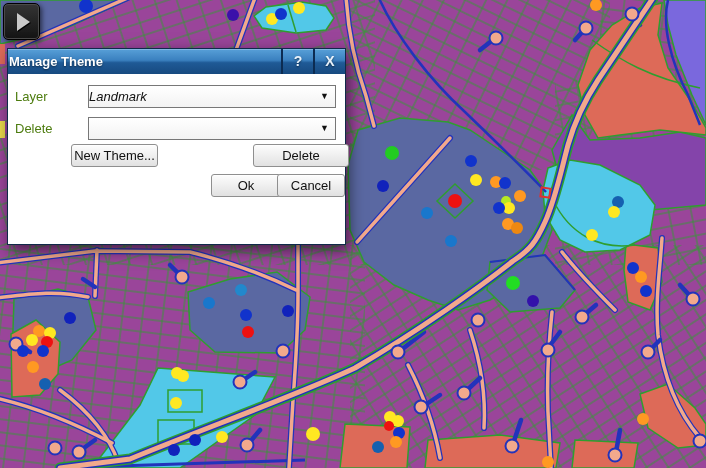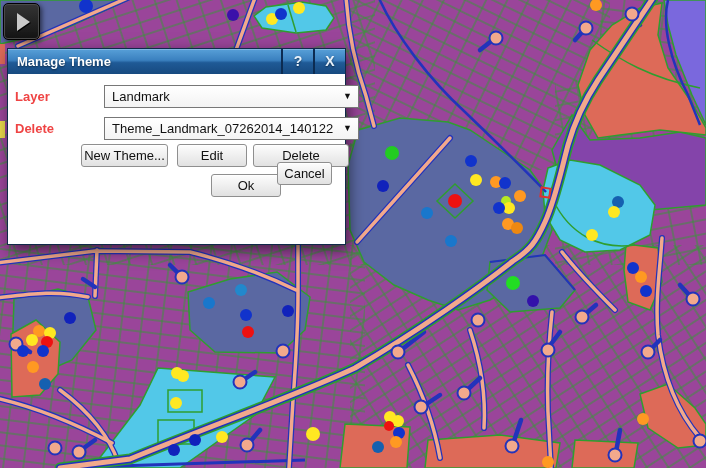--- a/index.html
+++ b/index.html
@@ -19,31 +19,31 @@
 
   
   #dialog{position:absolute;left:7px;top:48px;width:337px;height:195px;
     background:#fff;border:1px solid #10294a;
     box-shadow:3px 5px 14px rgba(0,0,0,.55);}
   #dialog .titlebar{position:absolute;left:0;top:0;right:0;height:25px;
     background:linear-gradient(#58a0d8 0%,#3a80bf 45%,#1f5a96 55%,#174a80 100%);
     display:flex;align-items:stretch;cursor:default;
     box-shadow:0 1px 0 rgba(255,255,255,.25) inset;}
   #dialog .titlebar .title{flex:1;color:#fff;font-size:13px;font-weight:bold;
-    line-height:25px;padding-left:9px;text-shadow:0 1px 2px rgba(0,0,0,.5);
+    line-height:25px;padding-left:1px;text-shadow:0 1px 2px rgba(0,0,0,.5);
     white-space:nowrap;overflow:hidden;}
   #dialog .tb-btn{width:30px;border-left:2px solid #0c2c52;color:#e8f2fb;
     font-size:14px;font-weight:bold;text-align:center;line-height:25px;
     cursor:pointer;text-shadow:0 1px 2px rgba(0,0,0,.5);}
   #dialog .body{position:absolute;left:0;top:25px;right:0;bottom:0;background:#fff;}
 
-  .fld-label{position:absolute;left:7px;font-size:13px;color:#ef4444;font-weight:bold;}
-  .combo{position:absolute;left:96px;width:246px;height:21px;
+  .fld-label{position:absolute;left:7px;font-size:13px;color:#4d7c0f;}
+  .combo{position:absolute;left:80px;width:246px;height:21px;
     border:1px solid #777;background:linear-gradient(#fff,#f3f3f3);
-    font-size:13px;color:#111;line-height:21px;padding-left:7px;cursor:pointer;}
+    font-size:13px;color:#111;line-height:21px;cursor:pointer;font-style:italic;}
   .combo .arrow{position:absolute;right:6px;top:0;font-size:9px;line-height:21px;color:#111;}
 
   .dlg-btn{position:absolute;height:23px;background:linear-gradient(#fdfdfd,#e1e1e1);
     border:1px solid #8f8f8f;border-radius:3px;font-size:13px;color:#111;
     font-family:"Liberation Sans",sans-serif;cursor:pointer;padding:0;
     box-shadow:0 1px 0 rgba(255,255,255,.8) inset;}
 </style>
 </head>
 <body>
 
@@ -293,23 +293,21 @@
       <div class="tb-btn">X</div>
     </div>
     <div class="body">
       <div class="fld-label" style="top:15px">Layer</div>
       <div class="combo" style="top:11px">
         <span>Landmark</span>
         <span class="arrow">▼</span>
       </div>
       <div class="fld-label" style="top:47px">Delete</div>
       <div class="combo" style="top:43px">
-        <span>Theme_Landmark_07262014_140122</span>
         <span class="arrow">▼</span>
       </div>
-      <button class="dlg-btn" style="left:73px;top:70px;width:87px">New Theme...</button>
-      <button class="dlg-btn" style="left:169px;top:70px;width:70px">Edit</button>
+      <button class="dlg-btn" style="left:63px;top:70px;width:87px">New Theme...</button>
       <button class="dlg-btn" style="left:245px;top:70px;width:96px">Delete</button>
       <button class="dlg-btn" style="left:203px;top:100px;width:70px">Ok</button>
-      <button class="dlg-btn" style="left:269px;top:88px;width:55px">Cancel</button>
+      <button class="dlg-btn" style="left:269px;top:100px;width:68px">Cancel</button>
     </div>
   </div>
 </div>
 
 </body></html>

